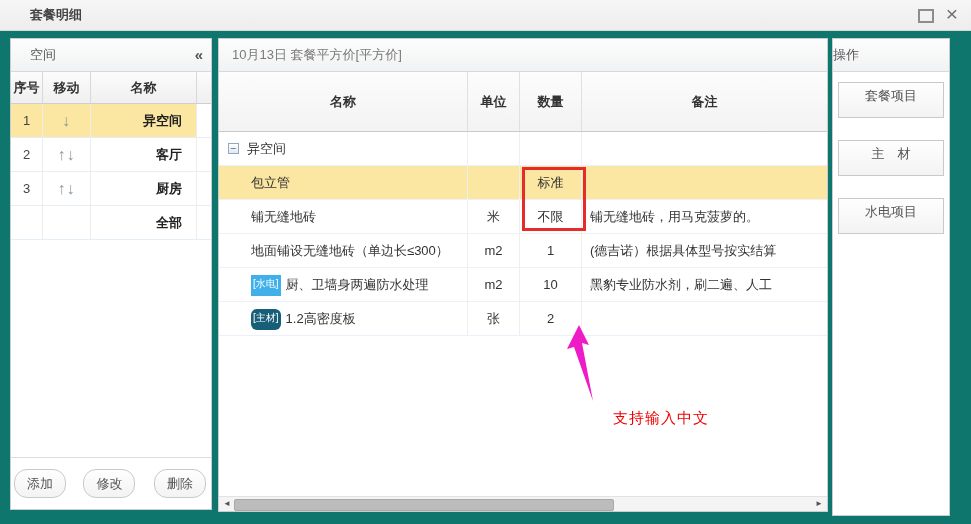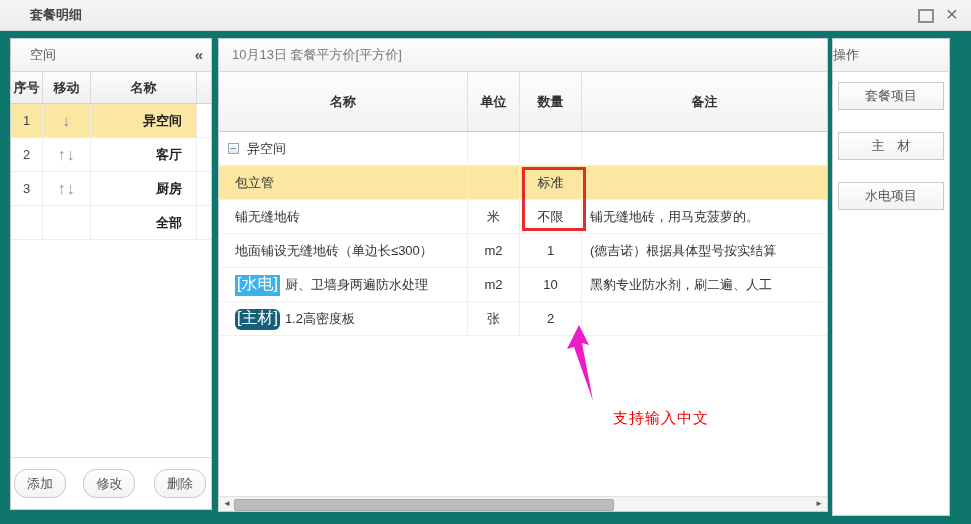--- a/index.html
+++ b/index.html
@@ -43,42 +43,42 @@
   .main-panel{left:218px;top:38px;width:610px;height:474px;}
   .main-panel .panel-hd{padding-left:13px;color:#7a7a7a;}
   .mt-head{display:grid;grid-template-columns:249px 52px 62px 1fr;height:59px;
     background:linear-gradient(#fcfcfc,#f3f3f3);border-bottom:1px solid #c9c9c9;font-size:13px;font-weight:bold;color:#333;}
   .mt-head>div{line-height:59px;text-align:center;border-right:1px solid #e0e0e0;}
   .mt-head>div:last-child{border-right:none;}
   .mt-row{display:grid;grid-template-columns:249px 52px 62px 1fr;height:33px;border-bottom:1px solid #eaf1f8;font-size:13px;color:#333;}
   .mt-row>div{line-height:33px;border-right:1px solid #efefef;overflow:hidden;white-space:nowrap;}
   .mt-row>div:last-child{border-right:none;}
   .mt-row.hl>div{background:var(--hl);}
-  .c-nm{padding-left:16px;box-sizing:border-box;}
+  .c-nm{padding-left:32px;box-sizing:border-box;}
   .c-nm.grp{padding-left:9px;display:flex;align-items:center;}
   .c-ut,.c-qt{text-align:center;}
   .c-nt{padding-left:8px;box-sizing:border-box;}
   .tree-ico{display:inline-block;width:11px;height:11px;line-height:9px;text-align:center;font-size:10px;color:#3a5a7a;
     border:1px solid #92a8bd;background:linear-gradient(#fff,#dfe9f2);margin-right:8px;box-sizing:border-box;cursor:pointer;}
-  .badge{display:inline-block;height:21px;line-height:18px;padding:0 2px;margin-right:5px;font-size:16px;color:#fff;vertical-align:middle;}
+  .badge{display:inline-block;height:21px;line-height:18px;padding:0 2px;margin-right:5px;font-size:10px;color:#fff;vertical-align:middle;}
   .badge.sd{background:var(--badge-sd);}
   .badge.zc{background:var(--badge-zc);border-radius:6px;}
   
   .red-box{position:absolute;left:303px;top:128px;width:64px;height:64px;border:3px solid var(--box-red);box-sizing:border-box;pointer-events:none;}
   .pink-arrow{position:absolute;left:346px;top:284px;color:var(--arrow-pink);}
   .note-red{position:absolute;left:394px;top:370px;font-size:15px;color:var(--note-red);letter-spacing:1px;}
   
   .hscroll{position:absolute;left:0;bottom:0;width:100%;height:15px;background:#f4f4f4;border-top:1px solid #e2e2e2;box-sizing:border-box;}
   .hs-arrow{position:absolute;top:0;width:12px;height:14px;line-height:14px;text-align:center;font-size:8px;color:#555;cursor:pointer;}
   .hs-left{left:2px;}.hs-right{right:2px;}
   .hs-thumb{position:absolute;left:15px;top:2px;width:378px;height:10px;background:#bcbcbc;border:1px solid #a8a8a8;border-radius:2px;cursor:pointer;}
   
   .right-panel{left:832px;top:38px;width:118px;height:478px;}
   .right-panel .panel-hd{text-align:left;}
-  .right-panel .btn{display:block;width:106px;margin:8px auto;height:28px;line-height:26px;}
+  .right-panel .btn{display:block;width:106px;margin:8px auto;height:36px;line-height:26px;}
   .rb1{margin-top:10px !important;}
   .rb2,.rb3{margin-top:22px !important;}
 </style>
 </head>
 <body>
 
 <div class="window">
 
   <div class="titlebar">
     <span class="title">套餐明细</span>

